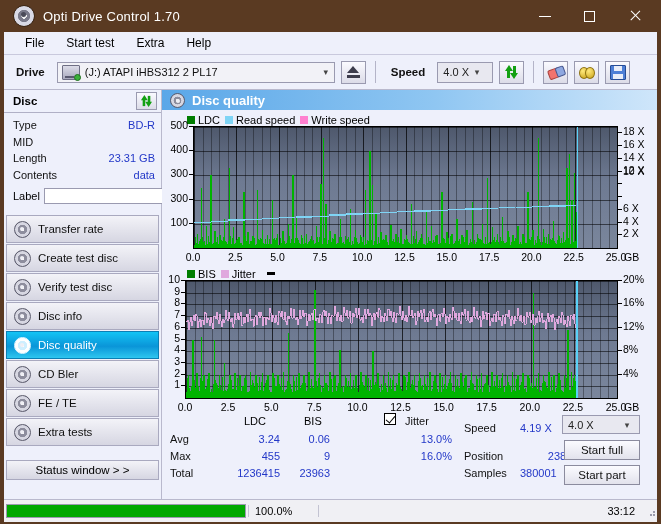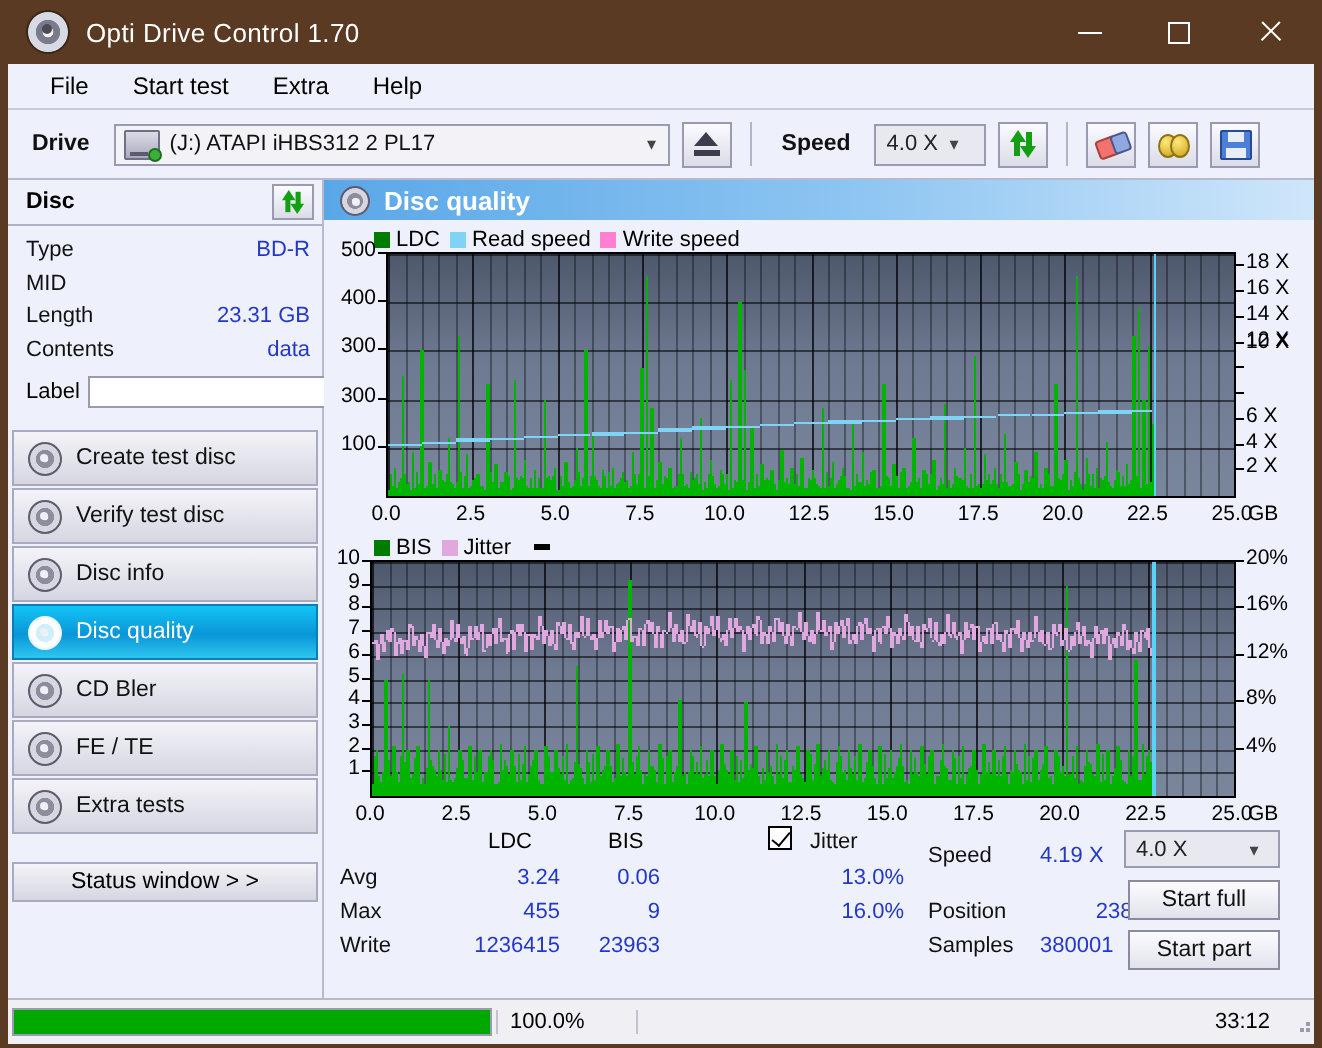--- a/index.html
+++ b/index.html
@@ -348,20 +348,24 @@
         <div class="label-row">
           <span class="k">Label</span>
           <input class="label-input" type="text" value="" style="">
           <div class="cdbtn">
               <span class="cd-glyph"></span>
             </div>
         </div>
       </div>
 
       <div class="navlist">
+        <div class="navitem">
+          <span class="nav-ico"></span>
+          <span>Transfer rate</span>
+        </div>
         <div class="navitem">
           <span class="nav-ico"></span>
           <span>Create test disc</span>
         </div>
         <div class="navitem">
           <span class="nav-ico"></span>
           <span>Verify test disc</span>
         </div>
         <div class="navitem">
           <span class="nav-ico"></span>
@@ -2001,21 +2005,21 @@
             <div class="axlabel" style="left:461px;top:121px;">GB</div>
           </div>
       </div>
 
       <div class="stats">
         <div class="col" style="left:82px;top:2px;">LDC</div>
         <div class="col" style="left:142px;top:2px;">BIS</div>
 
         <div class="col sk" style="left:8px;top:20px;">Avg</div>
         <div class="col sk" style="left:8px;top:37px;">Max</div>
-        <div class="col sk" style="left:8px;top:54px;">Write</div>
+        <div class="col sk" style="left:8px;top:54px;">Total</div>
 
         <div class="col sv" style="left:40px;top:20px;width:78px;text-align:right;">3.24</div>
         <div class="col sv" style="left:40px;top:37px;width:78px;text-align:right;">455</div>
         <div class="col sv" style="left:20px;top:54px;width:98px;text-align:right;">1236415</div>
 
         <div class="col sv" style="left:118px;top:20px;width:50px;text-align:right;">0.06</div>
         <div class="col sv" style="left:118px;top:37px;width:50px;text-align:right;">9</div>
         <div class="col sv" style="left:108px;top:54px;width:60px;text-align:right;">23963</div>
 
         <div class="col" style="left:222px;top:0px;"><span class="chk"></span></div>

